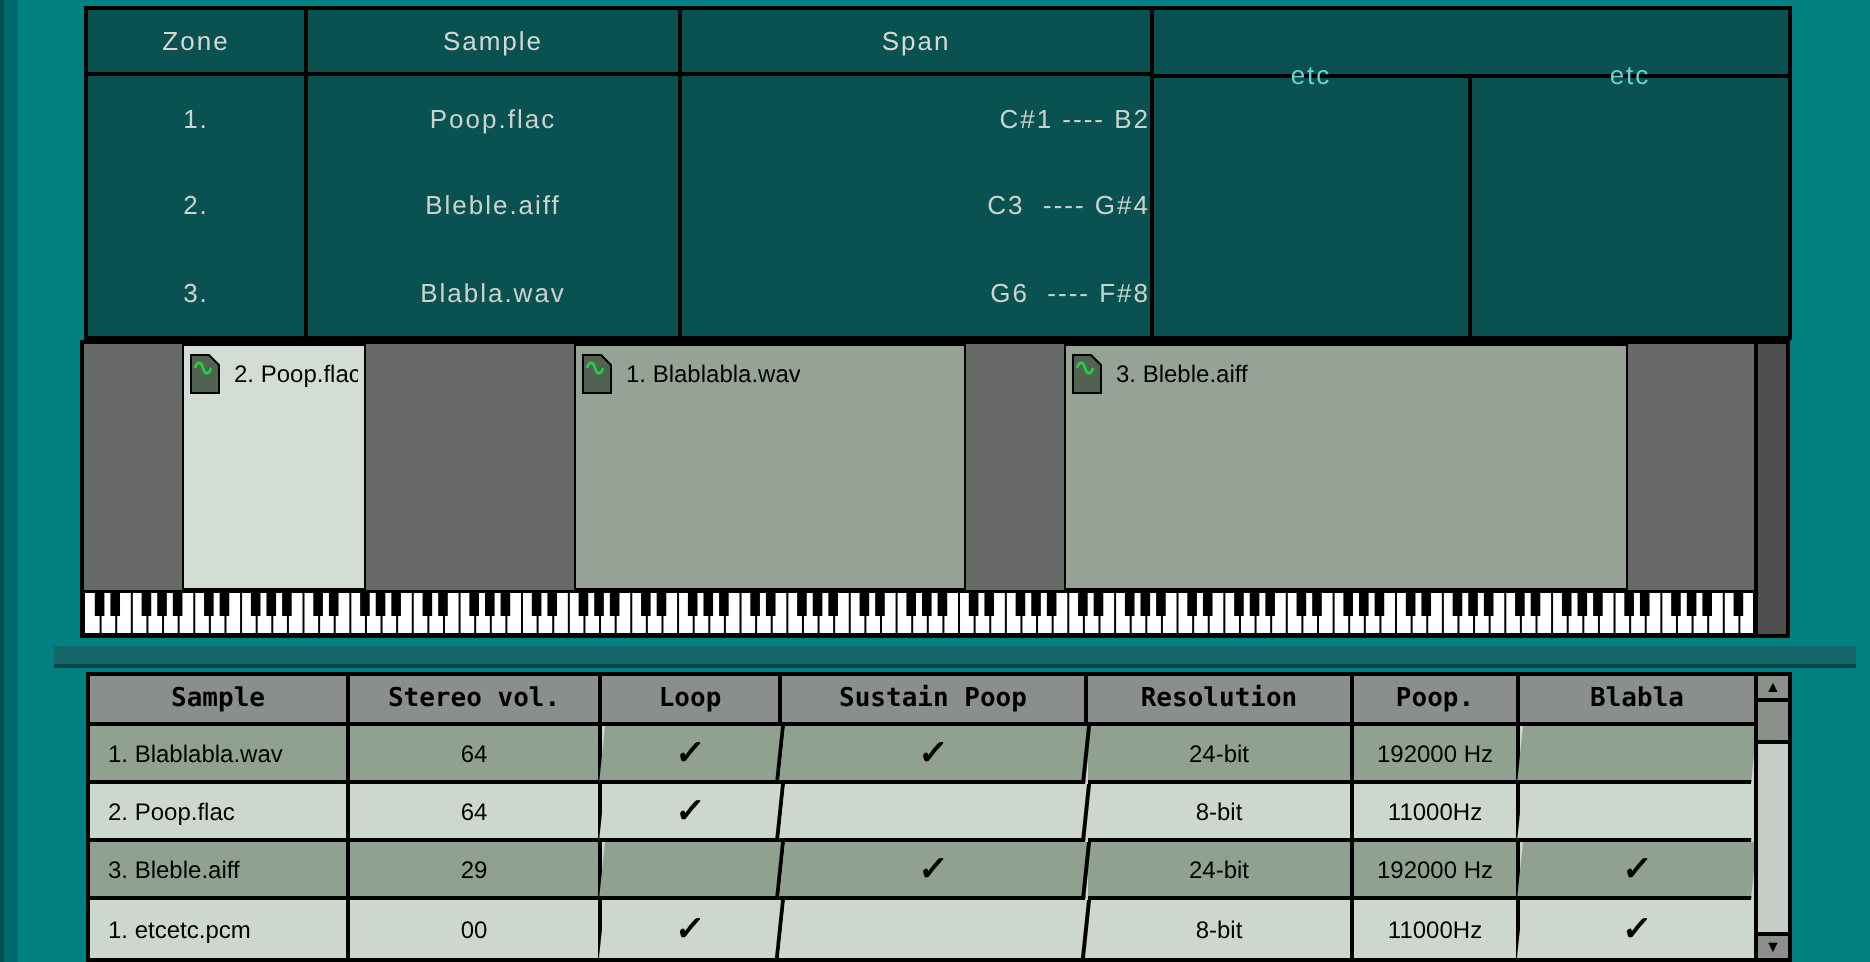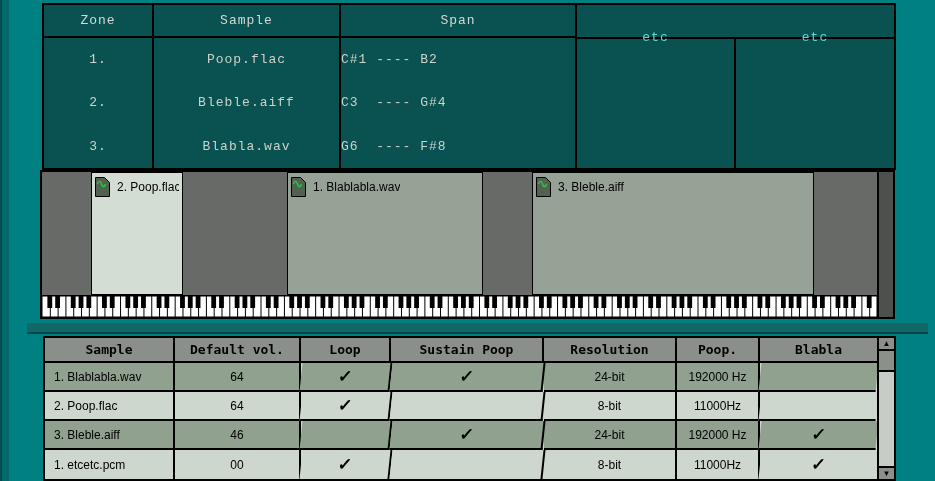--- a/index.html
+++ b/index.html
@@ -10,39 +10,39 @@
     --region_light:#d4ddd4; --region_sage:#95a295;
     --divider:#136769; --divider_dark:#07474a;
     --row_sage:#90a190; --row_light:#ced7ce; --thead_bg:#8b8f8b;
     --scroll_gray:#8b908b; --scroll_track:#c6ccc6;
     --icon_fill:#526251; --icon_wave:#27cc44;
   }
   html,body{margin:0;padding:0;}
   body{width:935px;height:481px;overflow:hidden;background:var(--teal_bg);
        font-family:"Liberation Sans",sans-serif;}
   #stage{position:relative;width:935px;height:481px;}
-  .mono{font-family:Liberation Mono, monospace;}
+  .mono{font-family:Liberation Sans, sans-serif;}
 
   
   #left-edge{position:absolute;left:0;top:0;width:9px;height:481px;
     background:var(--left_edge);border-left:2px solid var(--left_edge_dark);box-sizing:border-box;}
 
   
   #zone-table{position:absolute;left:42px;top:3px;width:854px;height:167px;
     box-sizing:border-box;border:2px solid var(--panel_border);background:var(--panel_teal);
     display:grid;grid-template-columns:110px 187px 236px 159px 1fr;grid-template-rows:33px 1fr;}
   .hcell{box-sizing:border-box;border-right:2px solid var(--panel_border);
     border-bottom:2px solid var(--panel_border);display:flex;align-items:center;justify-content:center;
     color:var(--header_text);font-size:13px;letter-spacing:1px;}
   .hcell.c5,.vcol.c5{border-right:none;}
   .hcell.etc{color:var(--etc_text);margin-top:32px;}
   .vcol{box-sizing:border-box;border-right:2px solid var(--panel_border);
     display:flex;flex-direction:column;justify-content:space-around;color:var(--body_text);font-size:13px;}
   .zline{text-align:center;letter-spacing:1px;}
-  .zline.span-line{text-align:left;white-space:pre;}
+  .zline.span-line{text-align:right;white-space:pre;}
 
   
   #zone-map{position:absolute;left:40px;top:170px;width:855px;height:149px;
     box-sizing:border-box;border:2px solid var(--panel_border);background:var(--map_bg);}
   #map-right-strip{position:absolute;left:835px;top:0;width:16px;height:145px;
     box-sizing:border-box;background:var(--map_strip);border-left:2px solid var(--panel_border);}
   .region{position:absolute;top:0;height:123px;box-sizing:border-box;
     border:1px solid var(--panel_border);padding:4px 3px;display:flex;align-items:flex-start;gap:7px;
     font-size:12px;color:#000;}
   .region.light{background:var(--region_light);}
@@ -343,21 +343,21 @@
         </svg>
     </div>
   </div>
 
   <div id="divider"></div>
 
   <div id="sample-table">
     <div id="sample-grid">
       <div class="hrow">
         <div class="bhead c1">Sample</div>
-        <div class="bhead c2">Default vol.</div>
+        <div class="bhead c2">Stereo vol.</div>
         <div class="bhead c3">Loop</div>
         <div class="bhead c4">Sustain Poop</div>
         <div class="bhead c5">Resolution</div>
         <div class="bhead c6">Poop.</div>
         <div class="bhead c7">Blabla</div>
       </div>
 
   <div class="brow">
     <div class="bcell sample-cell c1 sage">
       <span class="ficon"></span>
@@ -382,21 +382,21 @@
     <div class="bcell c5 light">8-bit</div>
     <div class="bcell c6 light">11000Hz</div>
     <div class="bcell chk c7 light"></div>
   </div>
 
   <div class="brow">
     <div class="bcell sample-cell c1 sage">
       <span class="ficon"></span>
       <span class="sname">3. Bleble.aiff</span>
     </div>
-    <div class="bcell c2 sage">46</div>
+    <div class="bcell c2 sage">29</div>
     <div class="bcell chk c3 sage"></div>
     <div class="bcell chk c4 sage">✓</div>
     <div class="bcell c5 sage">24-bit</div>
     <div class="bcell c6 sage">192000 Hz</div>
     <div class="bcell chk c7 sage">✓</div>
   </div>
 
   <div class="brow">
     <div class="bcell sample-cell c1 light">
       <span class="ficon"></span>

